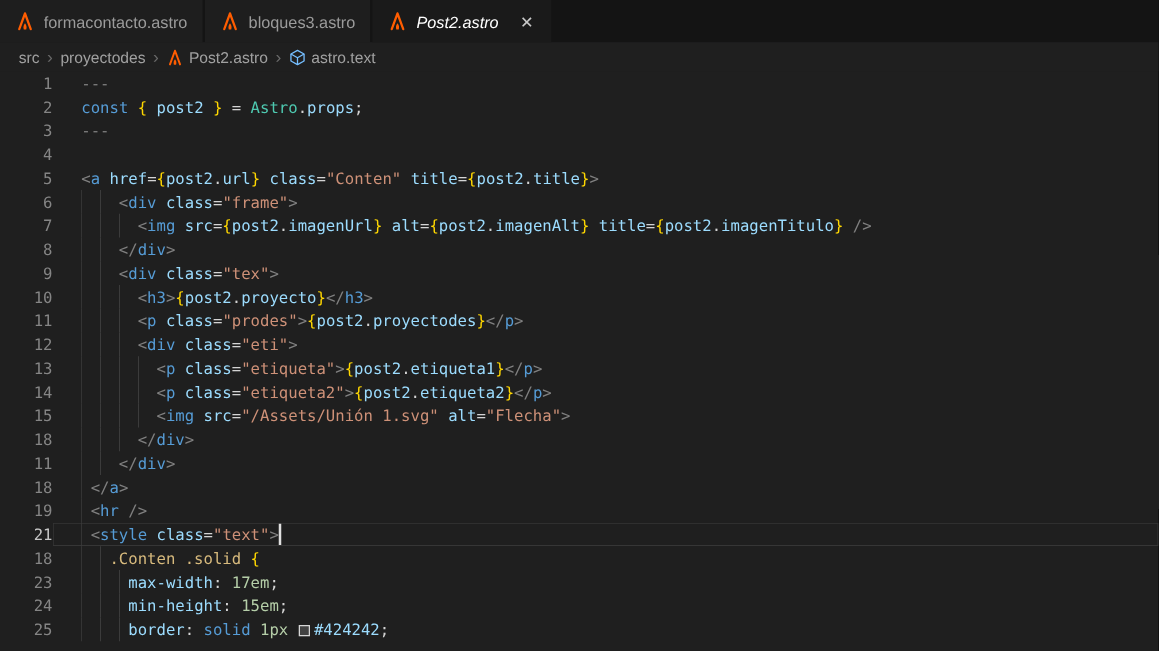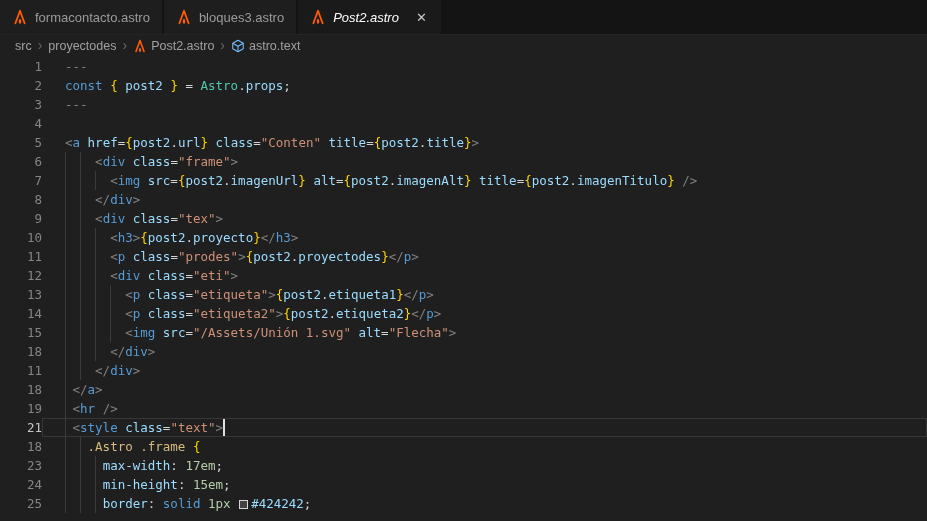--- a/index.html
+++ b/index.html
@@ -126,18 +126,18 @@
       <div class="row"><div class="ln">11</div><div class="codewrap"><span class="indent" style="width: 6ch;"></span><span class="tok" style="color: rgb(128, 128, 128);">&lt;</span><span class="tok" style="color: rgb(86, 156, 214);">p</span><span class="tok" style="color: rgb(212, 212, 212);"> </span><span class="tok" style="color: rgb(156, 220, 254);">class</span><span class="tok" style="color: rgb(212, 212, 212);">=</span><span class="tok" style="color: rgb(206, 145, 120);">"prodes"</span><span class="tok" style="color: rgb(128, 128, 128);">&gt;</span><span class="tok" style="color: rgb(255, 215, 0);">{</span><span class="tok" style="color: rgb(156, 220, 254);">post2</span><span class="tok" style="color: rgb(212, 212, 212);">.</span><span class="tok" style="color: rgb(156, 220, 254);">proyectodes</span><span class="tok" style="color: rgb(255, 215, 0);">}</span><span class="tok" style="color: rgb(128, 128, 128);">&lt;/</span><span class="tok" style="color: rgb(86, 156, 214);">p</span><span class="tok" style="color: rgb(128, 128, 128);">&gt;</span></div></div>
       <div class="row"><div class="ln">12</div><div class="codewrap"><span class="indent" style="width: 6ch;"></span><span class="tok" style="color: rgb(128, 128, 128);">&lt;</span><span class="tok" style="color: rgb(86, 156, 214);">div</span><span class="tok" style="color: rgb(212, 212, 212);"> </span><span class="tok" style="color: rgb(156, 220, 254);">class</span><span class="tok" style="color: rgb(212, 212, 212);">=</span><span class="tok" style="color: rgb(206, 145, 120);">"eti"</span><span class="tok" style="color: rgb(128, 128, 128);">&gt;</span></div></div>
       <div class="row"><div class="ln">13</div><div class="codewrap"><span class="indent" style="width: 8ch;"></span><span class="tok" style="color: rgb(128, 128, 128);">&lt;</span><span class="tok" style="color: rgb(86, 156, 214);">p</span><span class="tok" style="color: rgb(212, 212, 212);"> </span><span class="tok" style="color: rgb(156, 220, 254);">class</span><span class="tok" style="color: rgb(212, 212, 212);">=</span><span class="tok" style="color: rgb(206, 145, 120);">"etiqueta"</span><span class="tok" style="color: rgb(128, 128, 128);">&gt;</span><span class="tok" style="color: rgb(255, 215, 0);">{</span><span class="tok" style="color: rgb(156, 220, 254);">post2</span><span class="tok" style="color: rgb(212, 212, 212);">.</span><span class="tok" style="color: rgb(156, 220, 254);">etiqueta1</span><span class="tok" style="color: rgb(255, 215, 0);">}</span><span class="tok" style="color: rgb(128, 128, 128);">&lt;/</span><span class="tok" style="color: rgb(86, 156, 214);">p</span><span class="tok" style="color: rgb(128, 128, 128);">&gt;</span></div></div>
       <div class="row"><div class="ln">14</div><div class="codewrap"><span class="indent" style="width: 8ch;"></span><span class="tok" style="color: rgb(128, 128, 128);">&lt;</span><span class="tok" style="color: rgb(86, 156, 214);">p</span><span class="tok" style="color: rgb(212, 212, 212);"> </span><span class="tok" style="color: rgb(156, 220, 254);">class</span><span class="tok" style="color: rgb(212, 212, 212);">=</span><span class="tok" style="color: rgb(206, 145, 120);">"etiqueta2"</span><span class="tok" style="color: rgb(128, 128, 128);">&gt;</span><span class="tok" style="color: rgb(255, 215, 0);">{</span><span class="tok" style="color: rgb(156, 220, 254);">post2</span><span class="tok" style="color: rgb(212, 212, 212);">.</span><span class="tok" style="color: rgb(156, 220, 254);">etiqueta2</span><span class="tok" style="color: rgb(255, 215, 0);">}</span><span class="tok" style="color: rgb(128, 128, 128);">&lt;/</span><span class="tok" style="color: rgb(86, 156, 214);">p</span><span class="tok" style="color: rgb(128, 128, 128);">&gt;</span></div></div>
       <div class="row"><div class="ln">15</div><div class="codewrap"><span class="indent" style="width: 8ch;"></span><span class="tok" style="color: rgb(128, 128, 128);">&lt;</span><span class="tok" style="color: rgb(86, 156, 214);">img</span><span class="tok" style="color: rgb(212, 212, 212);"> </span><span class="tok" style="color: rgb(156, 220, 254);">src</span><span class="tok" style="color: rgb(212, 212, 212);">=</span><span class="tok" style="color: rgb(206, 145, 120);">"/Assets/Unión 1.svg"</span><span class="tok" style="color: rgb(212, 212, 212);"> </span><span class="tok" style="color: rgb(156, 220, 254);">alt</span><span class="tok" style="color: rgb(212, 212, 212);">=</span><span class="tok" style="color: rgb(206, 145, 120);">"Flecha"</span><span class="tok" style="color: rgb(128, 128, 128);">&gt;</span></div></div>
       <div class="row"><div class="ln">18</div><div class="codewrap"><span class="indent" style="width: 6ch;"></span><span class="tok" style="color: rgb(128, 128, 128);">&lt;/</span><span class="tok" style="color: rgb(86, 156, 214);">div</span><span class="tok" style="color: rgb(128, 128, 128);">&gt;</span></div></div>
       <div class="row"><div class="ln">11</div><div class="codewrap"><span class="indent" style="width: 4ch;"></span><span class="tok" style="color: rgb(128, 128, 128);">&lt;/</span><span class="tok" style="color: rgb(86, 156, 214);">div</span><span class="tok" style="color: rgb(128, 128, 128);">&gt;</span></div></div>
       <div class="row"><div class="ln">18</div><div class="codewrap"><span class="indent" style="width: 1ch;"></span><span class="tok" style="color: rgb(128, 128, 128);">&lt;/</span><span class="tok" style="color: rgb(86, 156, 214);">a</span><span class="tok" style="color: rgb(128, 128, 128);">&gt;</span></div></div>
       <div class="row"><div class="ln">19</div><div class="codewrap"><span class="indent" style="width: 1ch;"></span><span class="tok" style="color: rgb(128, 128, 128);">&lt;</span><span class="tok" style="color: rgb(86, 156, 214);">hr</span><span class="tok" style="color: rgb(212, 212, 212);"> </span><span class="tok" style="color: rgb(128, 128, 128);">/&gt;</span></div></div>
       <div class="row active"><div class="ln">21</div><div class="codewrap"><span class="indent" style="width: 1ch;"></span><span class="tok" style="color: rgb(128, 128, 128);">&lt;</span><span class="tok" style="color: rgb(86, 156, 214);">style</span><span class="tok" style="color: rgb(212, 212, 212);"> </span><span class="tok" style="color: rgb(156, 220, 254);">class</span><span class="tok" style="color: rgb(212, 212, 212);">=</span><span class="tok" style="color: rgb(206, 145, 120);">"text"</span><span class="tok" style="color: rgb(128, 128, 128);">&gt;</span><span class="caret"></span></div></div>
-      <div class="row"><div class="ln">18</div><div class="codewrap"><span class="indent" style="width: 3ch;"></span><span class="tok" style="color: rgb(215, 186, 125);">.Astro .frame </span><span class="tok" style="color: rgb(255, 215, 0);">{</span></div></div>
+      <div class="row"><div class="ln">18</div><div class="codewrap"><span class="indent" style="width: 3ch;"></span><span class="tok" style="color: rgb(215, 186, 125);">.Conten .solid </span><span class="tok" style="color: rgb(255, 215, 0);">{</span></div></div>
       <div class="row"><div class="ln">23</div><div class="codewrap"><span class="indent" style="width: 5ch;"></span><span class="tok" style="color: rgb(156, 220, 254);">max-width</span><span class="tok" style="color: rgb(212, 212, 212);">:</span><span class="tok" style="color: rgb(212, 212, 212);"> </span><span class="tok" style="color: rgb(181, 206, 168);">17em</span><span class="tok" style="color: rgb(212, 212, 212);">;</span></div></div>
       <div class="row"><div class="ln">24</div><div class="codewrap"><span class="indent" style="width: 5ch;"></span><span class="tok" style="color: rgb(156, 220, 254);">min-height</span><span class="tok" style="color: rgb(212, 212, 212);">:</span><span class="tok" style="color: rgb(212, 212, 212);"> </span><span class="tok" style="color: rgb(181, 206, 168);">15em</span><span class="tok" style="color: rgb(212, 212, 212);">;</span></div></div>
       <div class="row"><div class="ln">25</div><div class="codewrap"><span class="indent" style="width: 5ch;"></span><span class="tok" style="color: rgb(156, 220, 254);">border</span><span class="tok" style="color: rgb(212, 212, 212);">:</span><span class="tok" style="color: rgb(212, 212, 212);"> </span><span class="tok" style="color: rgb(86, 156, 214);">solid</span><span class="tok" style="color: rgb(212, 212, 212);"> </span><span class="tok" style="color: rgb(181, 206, 168);">1px</span><span class="tok" style="color: rgb(212, 212, 212);"> </span><span class="swatch" style="background: rgb(66, 66, 66);"></span><span class="tok" style="color: rgb(156, 220, 254);">#424242</span><span class="tok" style="color: rgb(212, 212, 212);">;</span></div></div>
     </div>
 </div>
 
 </body></html>

